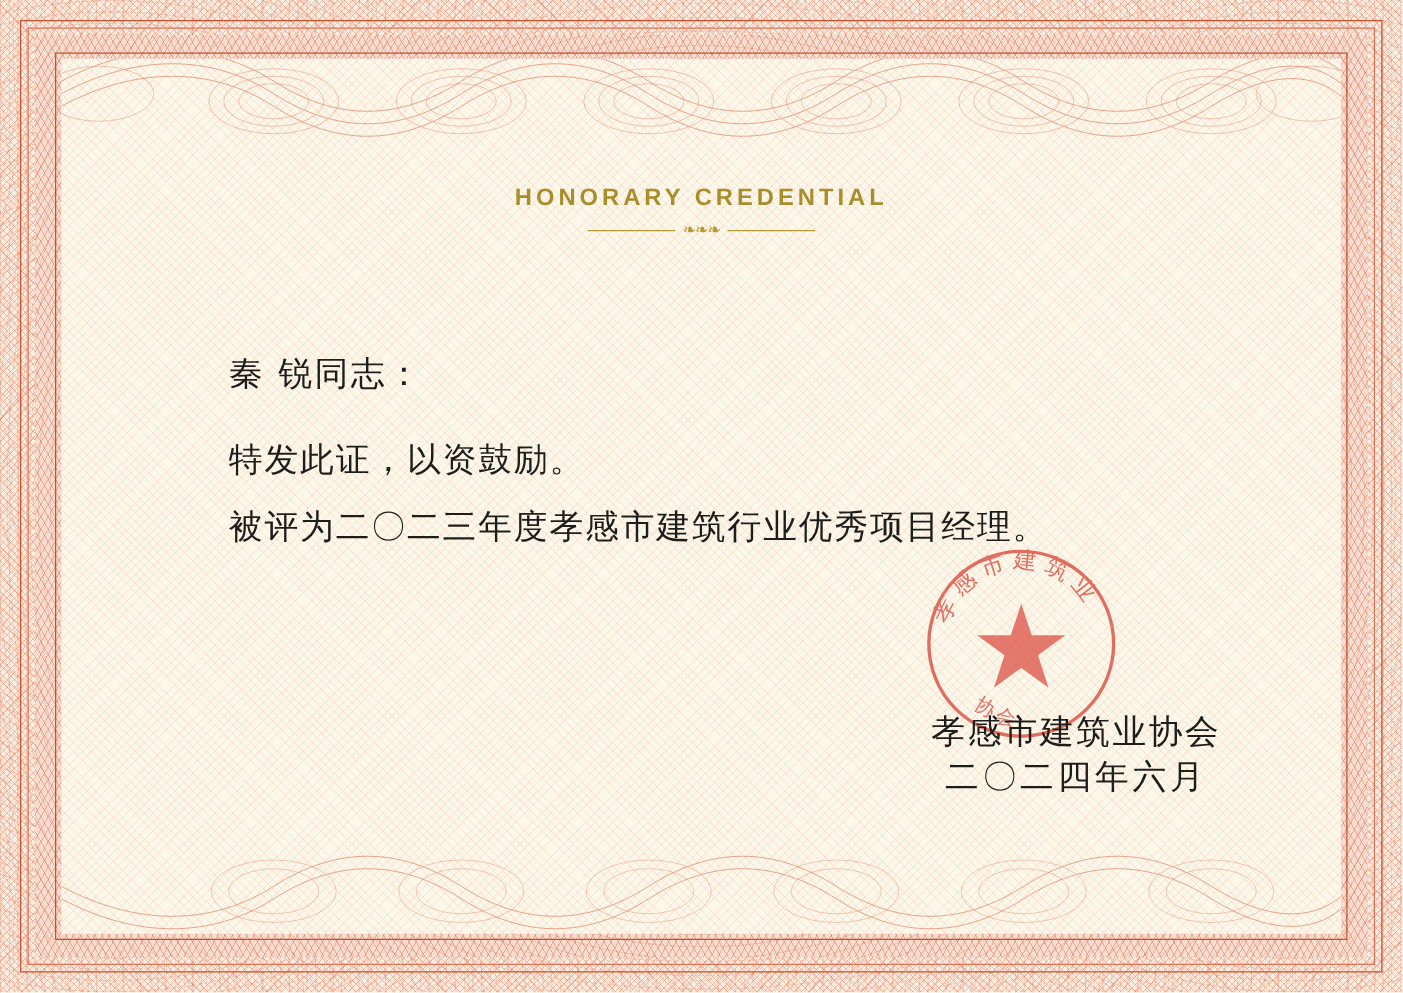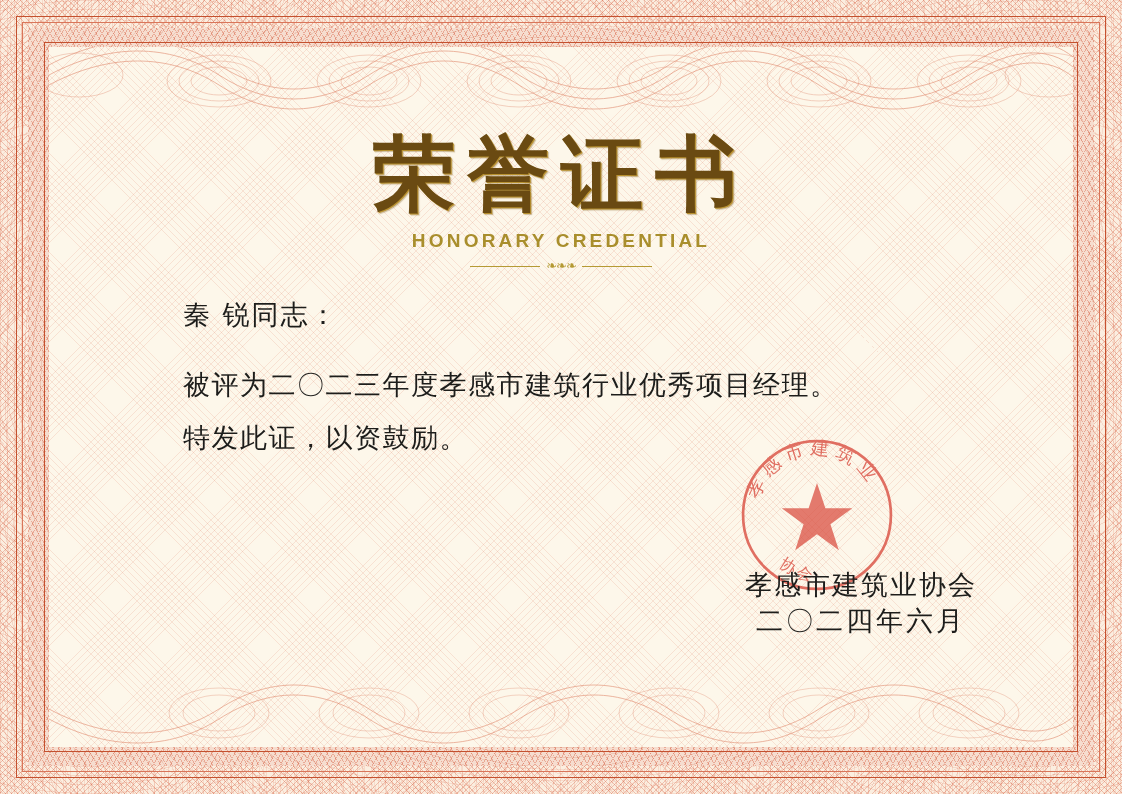--- a/index.html
+++ b/index.html
@@ -144,21 +144,21 @@
   .title-orn .knot {
     color: #b59a34;
     font-size: 13px;
     letter-spacing: -1px;
   }
 
   .body-block {
     position: absolute;
     left: 78px;
     right: 70px;
-    top: 250px;
+    top: 234px;
     font-family: "DejaVu Serif", "Liberation Serif", serif;
     color: #1d1d1b;
   }
   .salutation {
     font-size: 27px;
     letter-spacing: 2px;
     margin: 0 0 26px 56px;
   }
   .para {
     font-size: 27px;
@@ -263,38 +263,37 @@
         <ellipse cx="770" cy="40" rx="50" ry="25"></ellipse>
         <ellipse cx="770" cy="40" rx="36" ry="18"></ellipse>
         <ellipse cx="920" cy="40" rx="50" ry="25"></ellipse>
         <ellipse cx="920" cy="40" rx="36" ry="18"></ellipse>
       </g>
     </svg>
 
     <div class="content">
 
       <div class="title-block">
-        <div class="title-cn">荣誉证书</div>
         <div class="title-en">HONORARY CREDENTIAL</div>
         <div class="title-orn">
           <span class="rule"></span>
           <span class="knot">❧❧❧</span>
           <span class="rule"></span>
         </div>
       </div>
 
       <div class="body-block">
         <div class="salutation">
           <span>秦  锐</span><span>同志：</span>
         </div>
         <p class="para">
-          <span class="indent"></span><span>被评为二〇二三年度孝感市建筑行业优秀项目经理。</span>
+          <span class="indent"></span><span>特发此证，以资鼓励。</span>
         </p>
         <p class="para">
-          <span class="indent"></span><span>特发此证，以资鼓励。</span>
+          <span class="indent"></span><span>被评为二〇二三年度孝感市建筑行业优秀项目经理。</span>
         </p>
       </div>
 
       <svg class="seal" viewBox="0 0 200 200">
         <g fill="none" stroke="#d94a3d" stroke-width="3.2">
           <circle cx="100" cy="100" r="88"></circle>
         </g>
         <g fill="#d94a3d">
           <polygon points="100,62 110,92 142,92 116,111 126,142 100,123 74,142 84,111 58,92 90,92" opacity="0.92"></polygon>
         </g>

